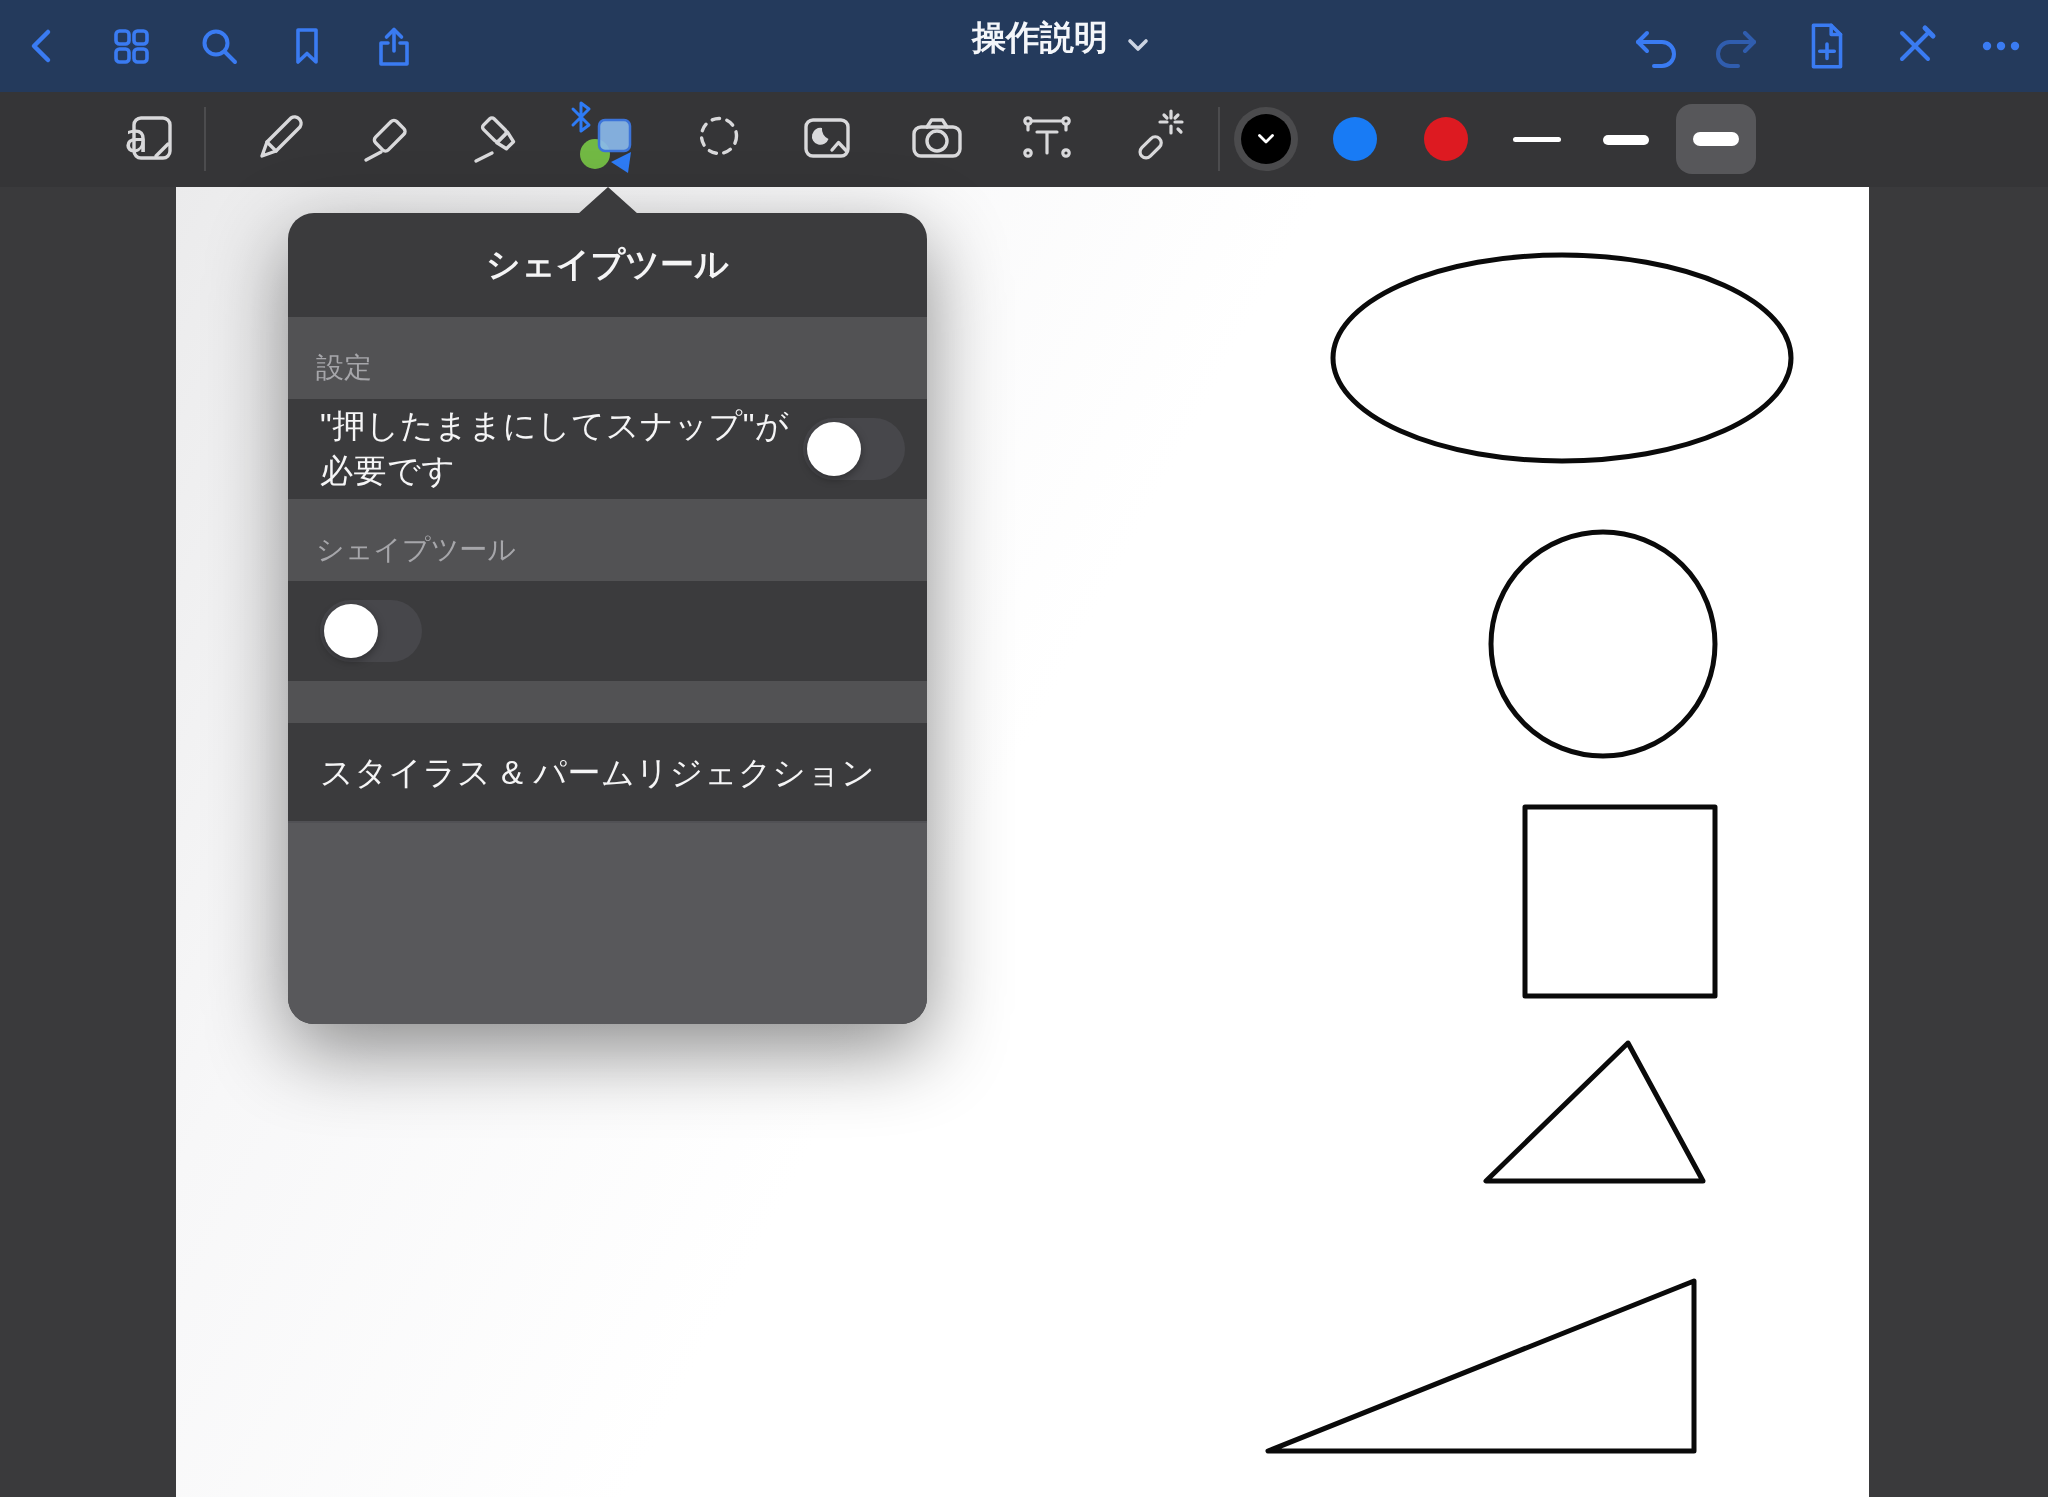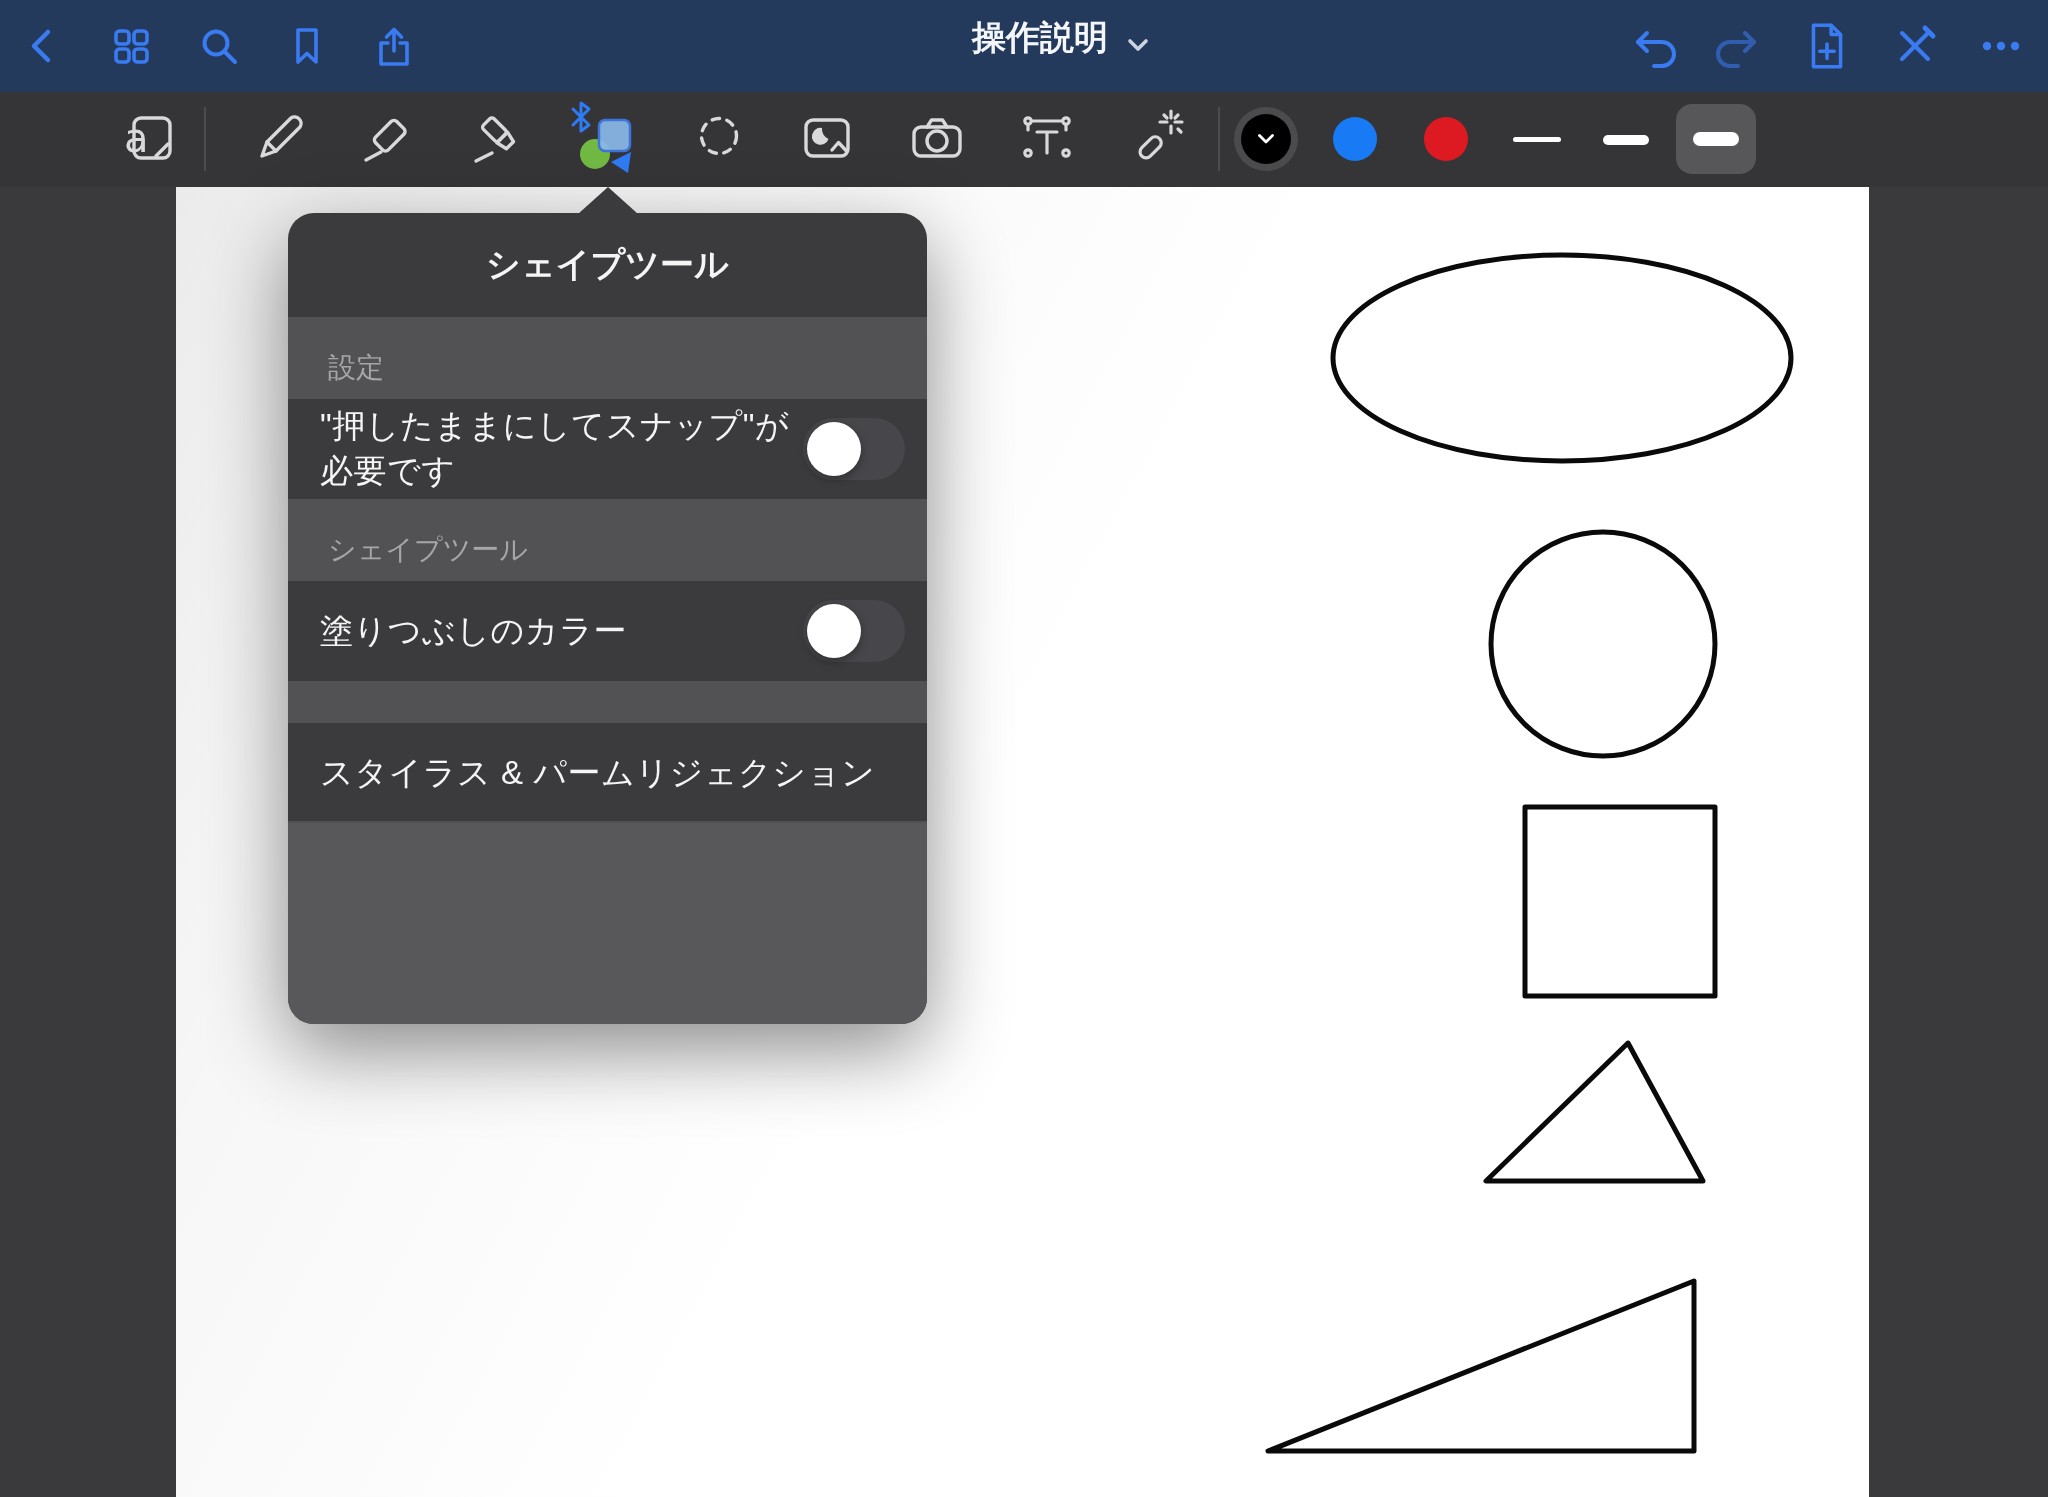--- a/index.html
+++ b/index.html
@@ -39,21 +39,21 @@
   .popover{
     position:absolute;top:213px;left:288px;width:639px;height:811px;
     background:#3b3b3d;border-radius:26px;display:flex;flex-direction:column;
     box-shadow:0 26px 80px rgba(0,0,0,.45);color:#f5f5f6;
   }
   .pop-arrow{
     position:absolute;top:-26px;left:290px;width:0;height:0;
     border-left:30px solid transparent;border-right:30px solid transparent;border-bottom:27px solid #3b3b3d;
   }
   .pop-title{height:104px;flex:none;display:flex;align-items:center;justify-content:center;font-size:34px;font-weight:700;}
-  .band{flex:none;background:#525254;color:#a6a6aa;font-size:28px;display:flex;align-items:flex-end;padding:0 0 12px 40px;}
+  .band{flex:none;background:#525254;color:#a6a6aa;font-size:28px;display:flex;align-items:flex-end;padding:0 0 12px 28px;}
   .band.hdr{height:70px;}
   .band.gap{height:42px;padding:0;}
   .band.bottom{flex:1;border-radius:0 0 26px 26px;background:#58585b;}
   .row{flex:none;height:100px;display:flex;align-items:center;justify-content:space-between;padding:0 22px 0 32px;font-size:33px;}
   .row.divided{box-shadow:inset 0 -2px 0 #515155;}
   .row-label{letter-spacing:.5px;}
   
   .switch{flex:none;width:102px;height:62px;border-radius:31px;background:#47474b;position:relative;transition:none;}
   .switch.on{background:var(--toggle-green,#34c759);}
   .switch .knob{position:absolute;top:4px;left:4px;width:54px;height:54px;border-radius:50%;background:#fff;box-shadow:0 3px 8px rgba(0,0,0,.35);}
@@ -309,21 +309,20 @@
       <span class="row-label">"押したままにしてスナップ"が必要です</span>
       <span class="switch off">
           <span class="knob"></span>
         </span>
     </div>
 
     <div class="band hdr">シェイプツール</div>
 
 
     <div class="row">
-      <span class="row-label">塗りつぶしのカラー</span>
       <span class="switch off">
           <span class="knob"></span>
         </span>
     </div>
 
     <div class="band gap"></div>
 
     <div class="row divided">
       <span class="row-label">スタイラス &amp; パームリジェクション</span>
     </div>

